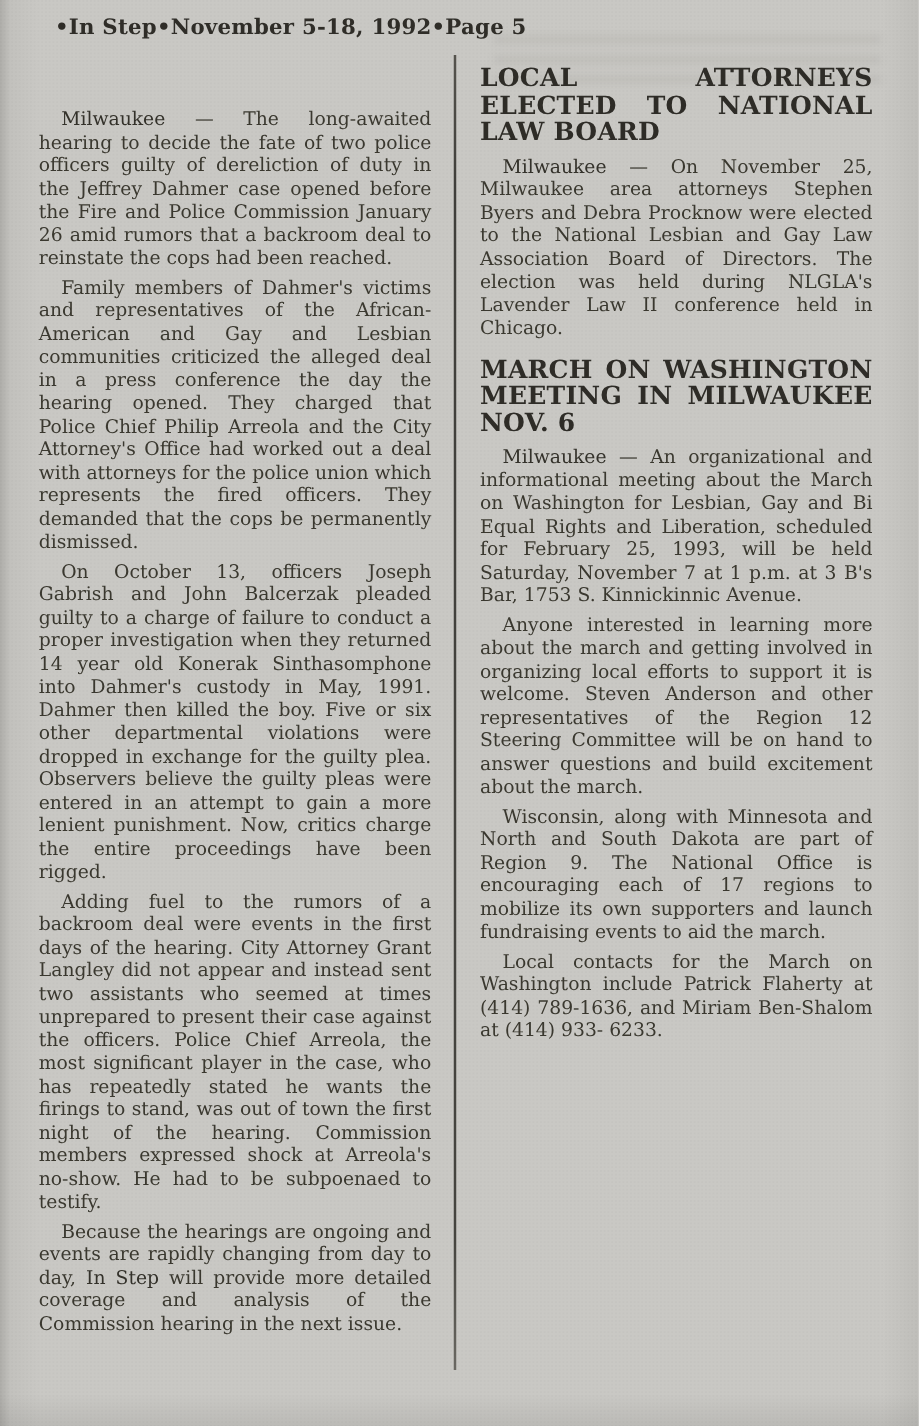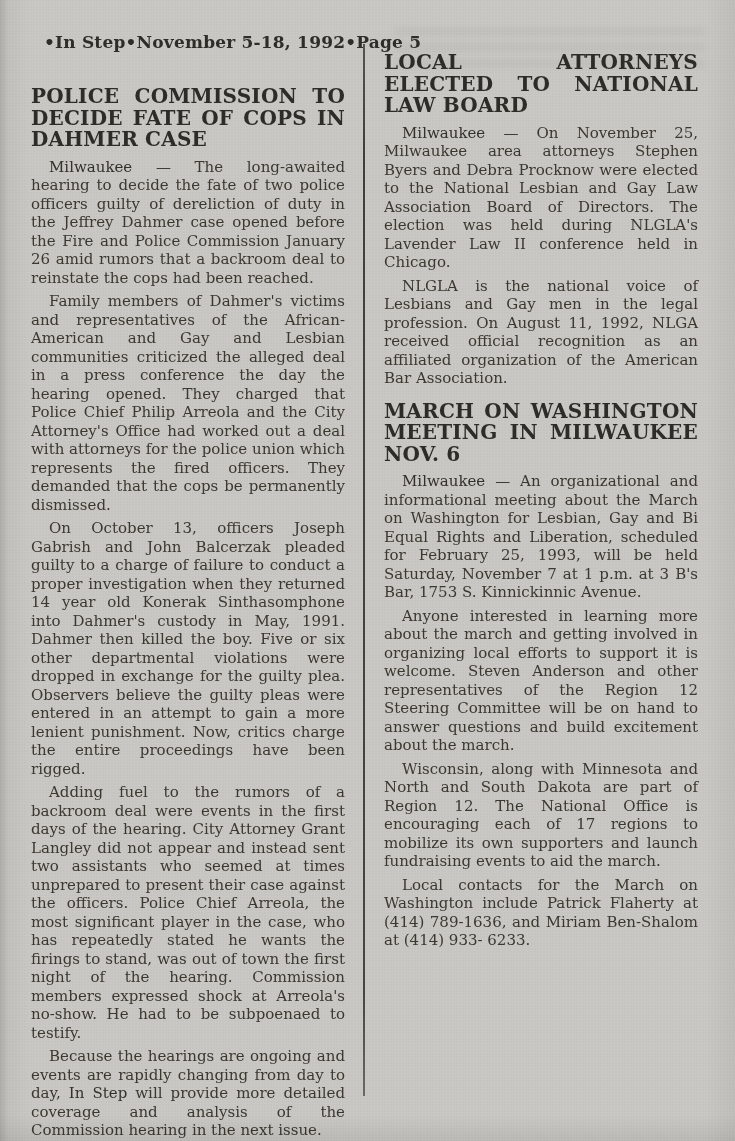--- a/index.html
+++ b/index.html
@@ -24,21 +24,21 @@
     pointer-events:none;
   }
   .ghost{ 
     position:absolute;left:395px;top:28px;width:310px;height:46px;
     background:
       repeating-linear-gradient(180deg, rgba(60,58,52,0.06) 0 7px, rgba(0,0,0,0) 7px 16px);
     filter:blur(3px);
     pointer-events:none;
   }
   .header{
-    position:absolute;left:44px;top:32px;
+    position:absolute;left:44px;top:12px;
     font-weight:bold;font-size:17px;letter-spacing:0.2px;color:#2f2d28;
     white-space:nowrap;
   }
   .divider{
     position:absolute;left:363px;top:44px;width:2px;height:1052px;
     background:linear-gradient(180deg,#55534d,#3f3e3a 10%,#45443f 90%,#6a6862);
   }
   .col{position:absolute;width:314px;}
   .col.left{left:31px;top:86px;}
   .col.right{left:384px;top:52px;}
@@ -58,34 +58,32 @@
 
 <div class="page">
 
   <div class="ghost"></div>
 
   <div class="header">•In Step•November 5-18, 1992•Page 5</div>
 
   <div class="divider"></div>
 
   <div class="col left">
-    <h2>POLICE COMMISSION TO DECIDE FATE OF COPS IN DAHMER CASE</h2>
     <p><b>Milwaukee</b><span> — The long-awaited hearing to decide the fate of two police officers guilty of dereliction of duty in the Jeffrey Dahmer case opened before the Fire and Police Commission January 26 amid rumors that a backroom deal to reinstate the cops had been reached.</span></p>
     <p>Family members of Dahmer's victims and representatives of the African-American and Gay and Lesbian communities criticized the alleged deal in a press conference the day the hearing opened. They charged that Police Chief Philip Arreola and the City Attorney's Office had worked out a deal with attorneys for the police union which represents the fired officers. They demanded that the cops be permanently dismissed.</p>
     <p>On October 13, officers Joseph Gabrish and John Balcerzak pleaded guilty to a charge of failure to conduct a proper investigation when they returned 14 year old Konerak Sinthasomphone into Dahmer's custody in May, 1991. Dahmer then killed the boy. Five or six other departmental violations were dropped in exchange for the guilty plea. Observers believe the guilty pleas were entered in an attempt to gain a more lenient punishment. Now, critics charge the entire proceedings have been rigged.</p>
     <p>Adding fuel to the rumors of a backroom deal were events in the first days of the hearing. City Attorney Grant Langley did not appear and instead sent two assistants who seemed at times unprepared to present their case against the officers. Police Chief Arreola, the most significant player in the case, who has repeatedly stated he wants the firings to stand, was out of town the first night of the hearing. Commission members expressed shock at Arreola's no-show. He had to be subpoenaed to testify.</p>
     <p><span>Because the hearings are ongoing and events are rapidly changing from day to day, </span><b>In Step</b><span> will provide more detailed coverage and analysis of the Commission hearing in the next issue.</span></p>
   </div>
 
   <div class="col right">
     <h2>LOCAL ATTORNEYS ELECTED TO NATIONAL LAW BOARD</h2>
     <p><b>Milwaukee</b><span> — On November 25, Milwaukee area attorneys Stephen Byers and Debra Procknow were elected to the National Lesbian and Gay Law Association Board of Directors. The election was held during NLGLA's Lavender Law II conference held in Chicago.</span></p>
-    <p>NLGLA is the national voice of Lesbians and Gay men in the legal profession. On August 11, 1992, NLGA received official recognition as an affiliated organization of the American Bar Association.</p>
 
     <h2 class="second">MARCH ON WASHINGTON MEETING IN MILWAUKEE NOV. 6</h2>
     <p><b>Milwaukee</b><span> — An organizational and informational meeting about the March on Washington for Lesbian, Gay and Bi Equal Rights and Liberation, scheduled for February 25, 1993, will be held Saturday, November 7 at 1 p.m. at 3 B's Bar, 1753 S. Kinnickinnic Avenue.</span></p>
     <p>Anyone interested in learning more about the march and getting involved in organizing local efforts to support it is welcome. Steven Anderson and other representatives of the Region 12 Steering Committee will be on hand to answer questions and build excitement about the march.</p>
-    <p>Wisconsin, along with Minnesota and North and South Dakota are part of Region 12. The National Office is encouraging each of 17 regions to mobilize its own supporters and launch fundraising events to aid the march.</p>
+    <p>Wisconsin, along with Minnesota and North and South Dakota are part of Region 9. The National Office is encouraging each of 17 regions to mobilize its own supporters and launch fundraising events to aid the march.</p>
     <p>Local contacts for the March on Washington include Patrick Flaherty at (414) 789-1636, and Miriam Ben-Shalom at (414) 933- 6233.</p>
 
   </div>
 
 </div>
 
 </body></html>

